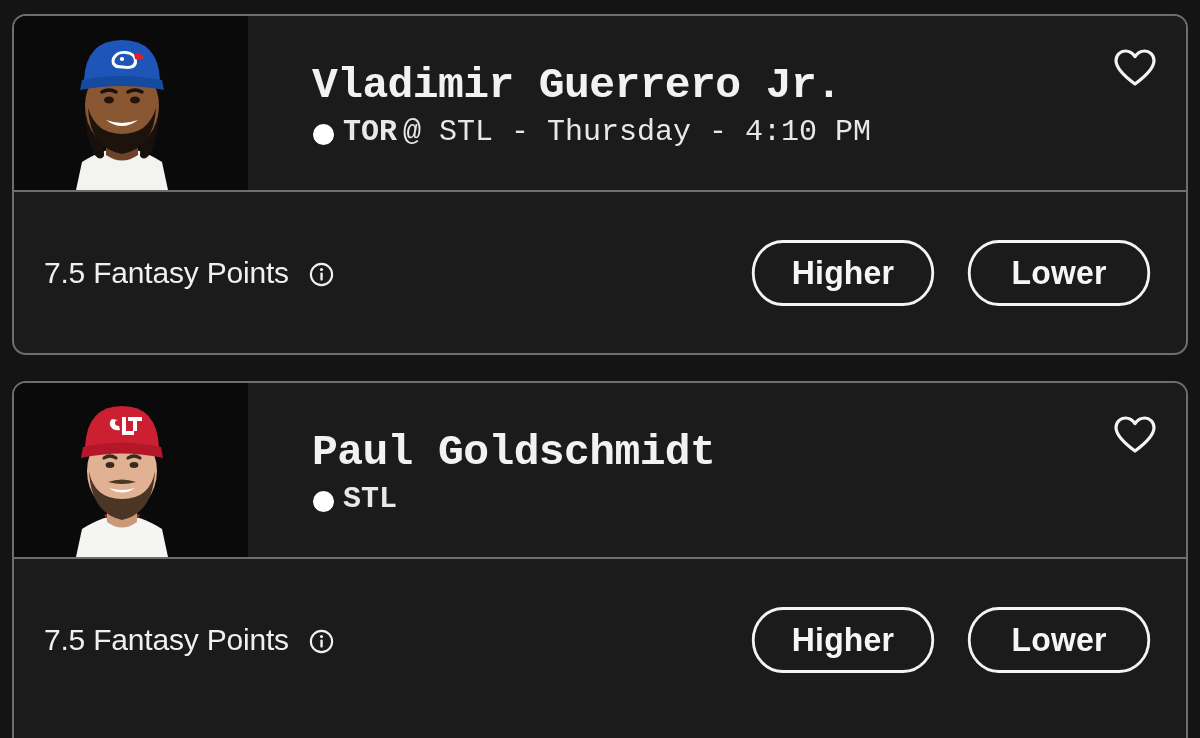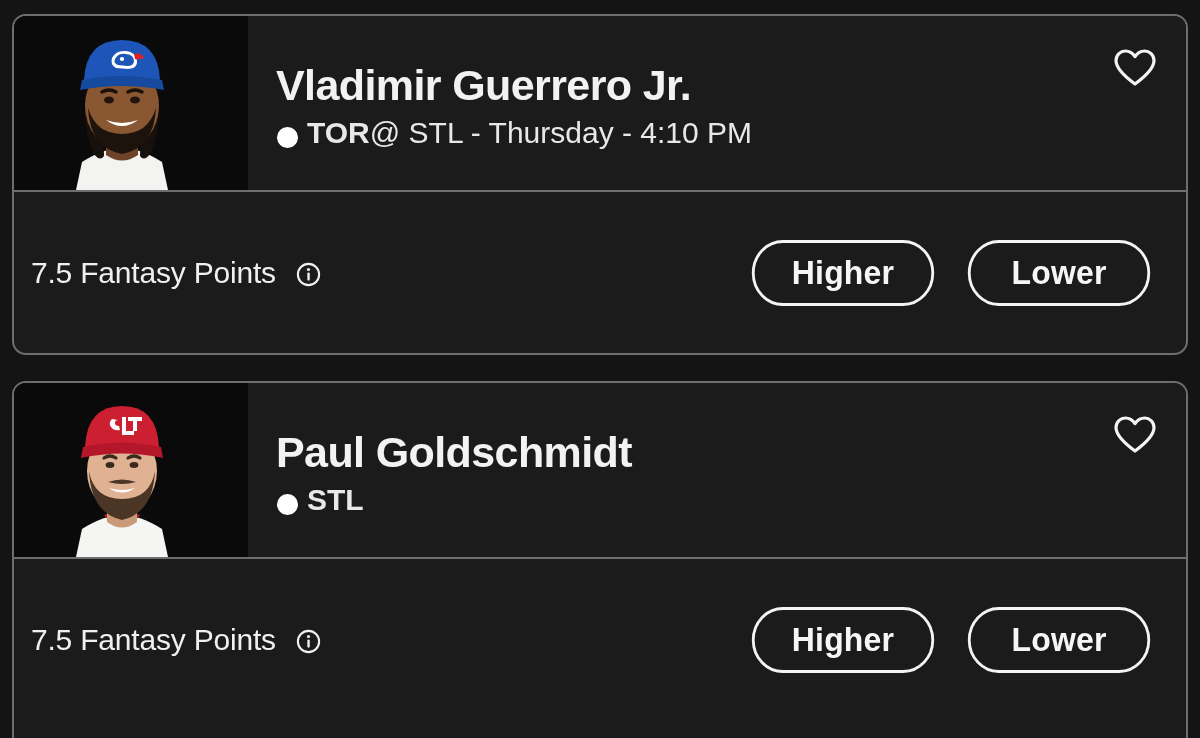--- a/index.html
+++ b/index.html
@@ -80,23 +80,24 @@
     left: 46%;
     bottom: 0;
     transform: translateX(-50%);
     width: 160px;
     height: 168px;
   }
 
   
   .player-text {
     flex: 1 1 auto;
-    padding-left: 28px;
+    padding-left: 64px;
     padding-top: 48px;
     min-width: 0;
+    font-family: Liberation Mono, monospace;
   }
   .player-name {
     font-size: 43px;
     font-weight: 700;
     color: #f2f2f2;
     letter-spacing: -0.6px;
     line-height: 1.02;
     white-space: nowrap;
   }
   .game-line {
@@ -111,39 +112,39 @@
   .ball-icon {
     display: inline-block;
     width: 23px;
     height: 23px;
     margin-right: 8px;
     flex: 0 0 23px;
     position: relative;
     top: 1px;
   }
   .team-abbr { font-weight: 700; }
-  .game-rest { font-weight: 400; }
+  .game-rest { font-weight: 400; margin-left: 6px; }
 
   
   .fav-btn {
     position: absolute;
     top: 32px;
     right: 30px;
     width: 42px;
     height: 40px;
     cursor: pointer;
   }
 
   
   .stat-row {
     position: relative;
     height: 161px;
     display: flex;
     align-items: center;
-    padding: 0 30px 0 17px;
+    padding: 0 30px 0 30px;
     box-sizing: border-box;
     gap: 42px;
   }
   .stat-label {
     display: flex;
     align-items: center;
     font-size: 30px;
     color: #f0f0f0;
     font-weight: 400;
     letter-spacing: -0.2px;

